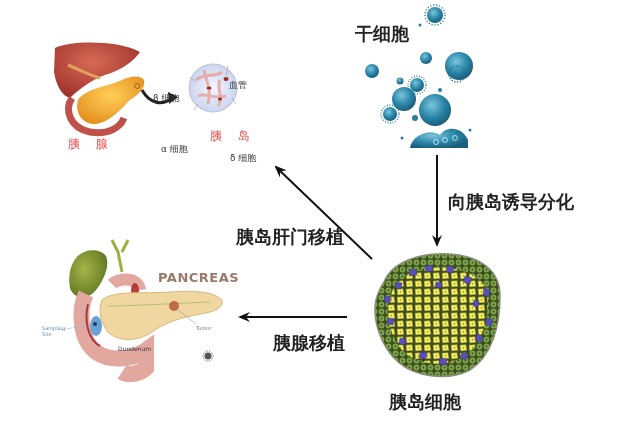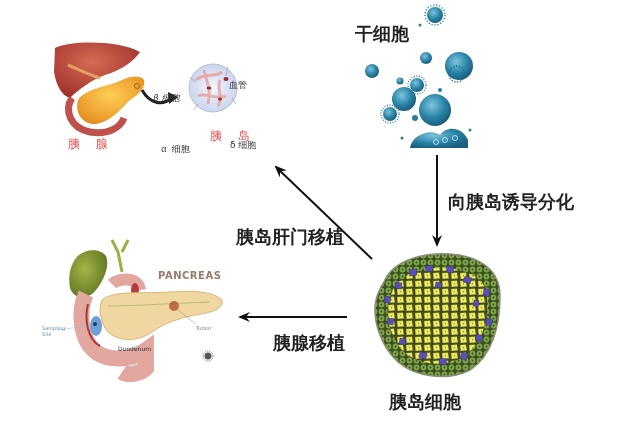--- a/index.html
+++ b/index.html
@@ -151,31 +151,31 @@
 
     <circle cx="174" cy="306" r="5" fill="#b04a2a" opacity="0.75"></circle>
     <line x1="178" y1="310" x2="196" y2="324" stroke="#8a8a8a" stroke-width="0.5"></line>
     <line x1="58" y1="330" x2="86" y2="326" stroke="#9ab0c8" stroke-width="0.5"></line>
 
     <circle cx="208" cy="356" r="3.5" fill="#555"></circle>
     <circle cx="208" cy="356" r="5" fill="none" stroke="#666" stroke-width="1" stroke-dasharray="1 1"></circle>
   </g>
 </svg>
 
-<div class="abs small" style="left:153px;top:64px;font-style:italic;">β 细胞</div>
+<div class="abs small" style="left:153px;top:64px;">β 细胞</div>
 <div class="abs small" style="left:229px;top:51px;">血管</div>
-<div class="abs small" style="left:161px;top:115px;font-family:Liberation Mono, monospace;">α 细胞</div>
-<div class="abs small" style="left:230px;top:111px;">δ 细胞</div>
+<div class="abs small" style="left:161px;top:115px;">α 细胞</div>
+<div class="abs small" style="left:230px;top:124px;">δ 细胞</div>
 <div class="abs big" style="left:68px;top:136px;">胰 腺</div>
 <div class="abs big" style="left:193px;top:128px;margin-left:17px;">胰 岛</div>
 
 <div class="abs label" style="left:355px;top:22px;">干细胞</div>
 
 <div class="abs label" style="left:448px;top:190px;text-align:right;">向胰岛诱导分化</div>
 <div class="abs label" style="left:236px;top:225px;">胰岛肝门移植</div>
 <div class="abs label" style="left:273px;top:331px;text-align:right;">胰腺移植</div>
 
 <div class="abs label" style="left:389px;top:390px;">胰岛细胞</div>
 
-<div class="abs" style="left:158px;top:270px;font-size:10px;font-weight:bold;color:#9a7a6a;letter-spacing:0.5px;">PANCREAS</div>
+<div class="abs" style="left:158px;top:270px;font-size:13px;font-weight:bold;color:#9a7a6a;letter-spacing:0.5px;">PANCREAS</div>
 <div class="abs tiny" style="left:196px;top:325px;color:#777;">Tumor</div>
 <div class="abs tiny" style="left:118px;top:345px;color:#333;font-size:6px;">Duodenum</div>
 <div class="abs tiny" style="left:42px;top:325px;width:22px;white-space:normal;line-height:6px;">Sampling Site</div>
 
 </body></html>

